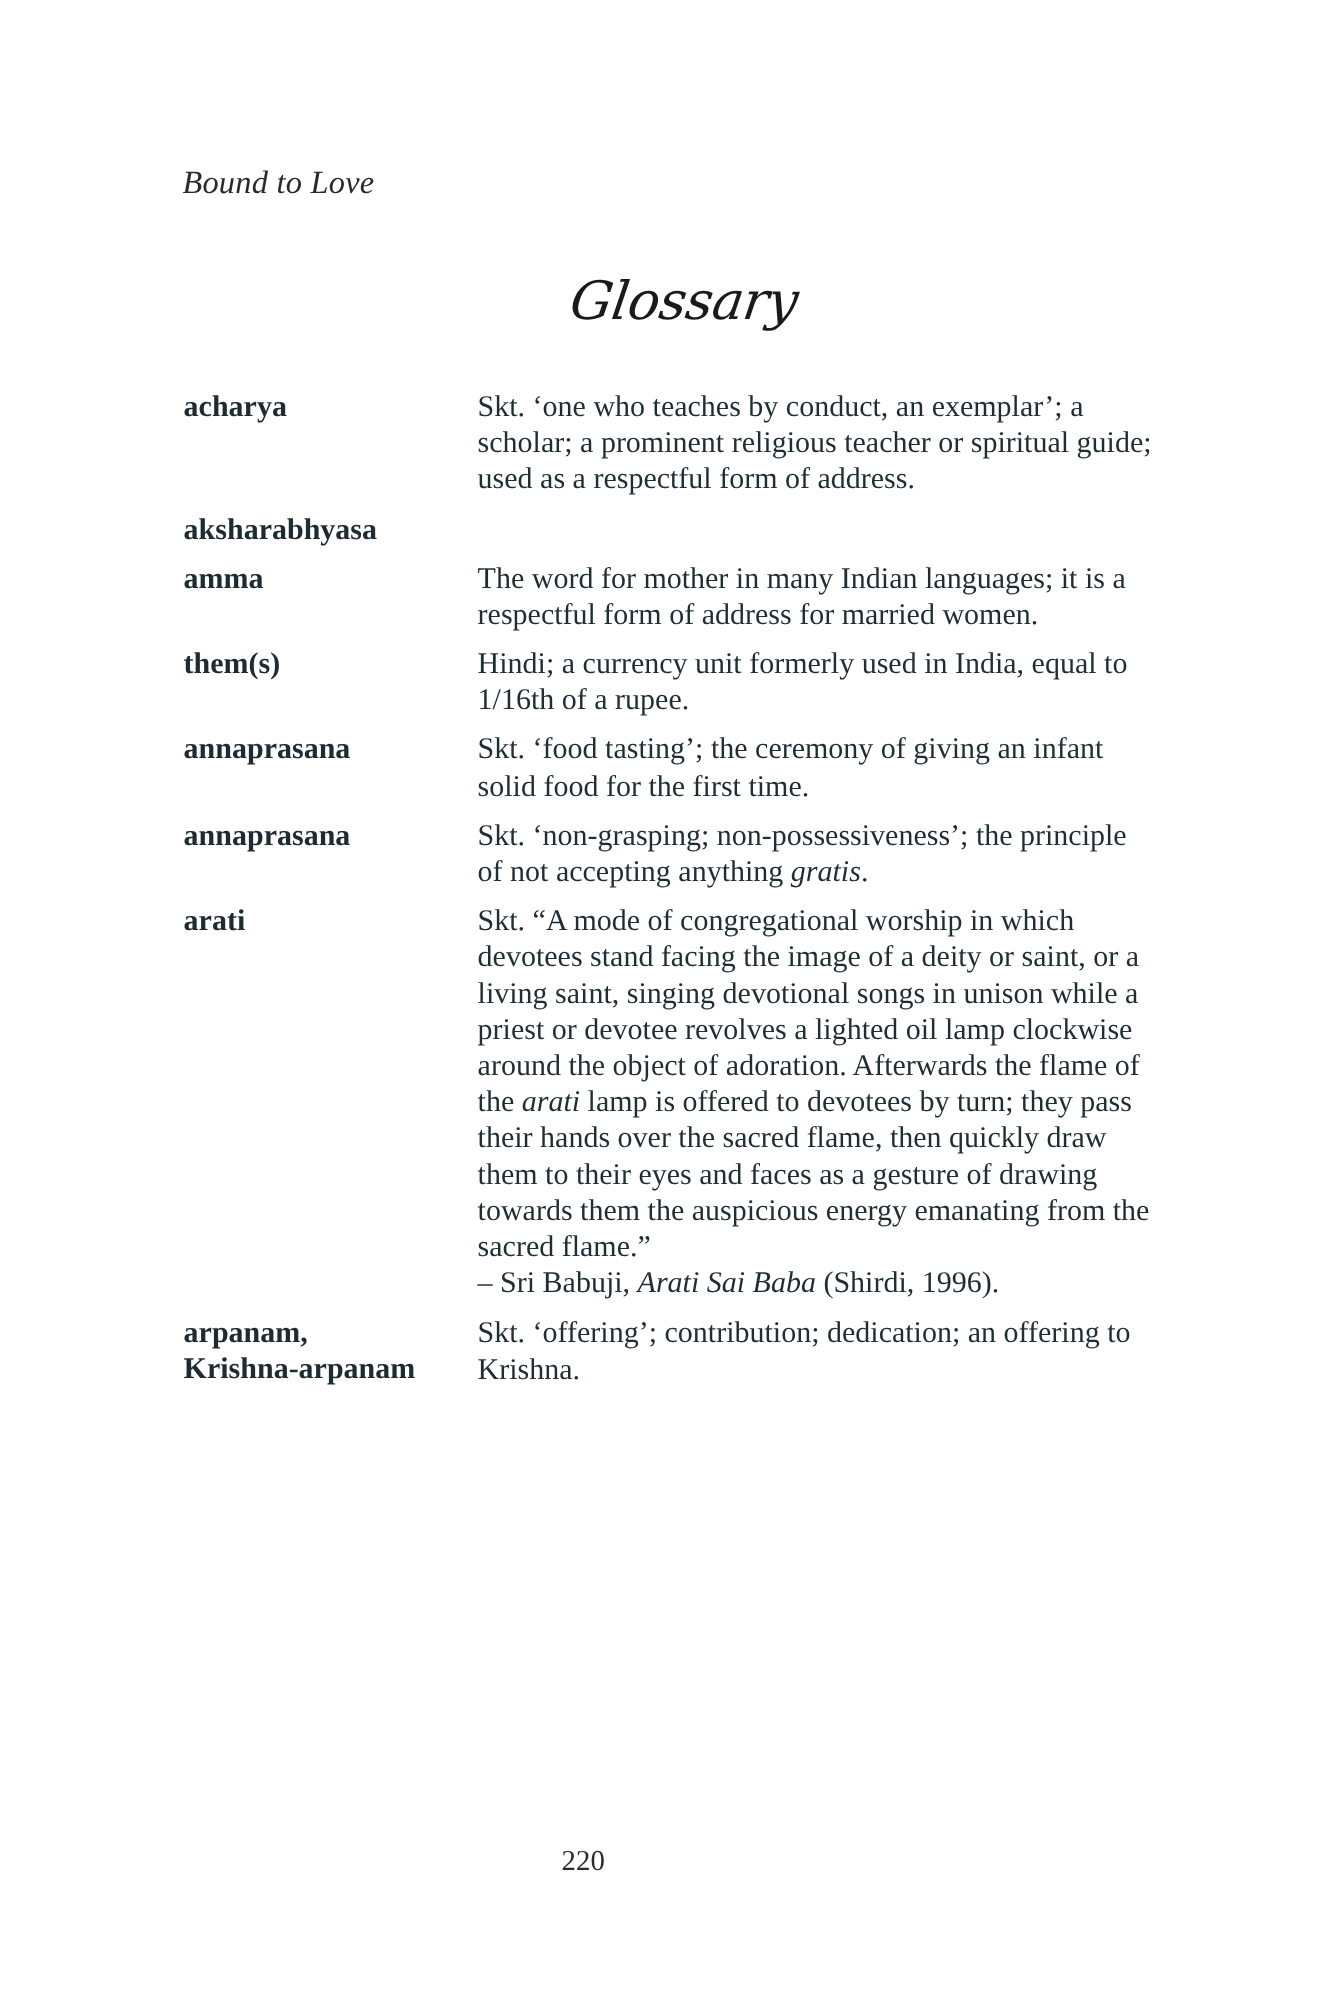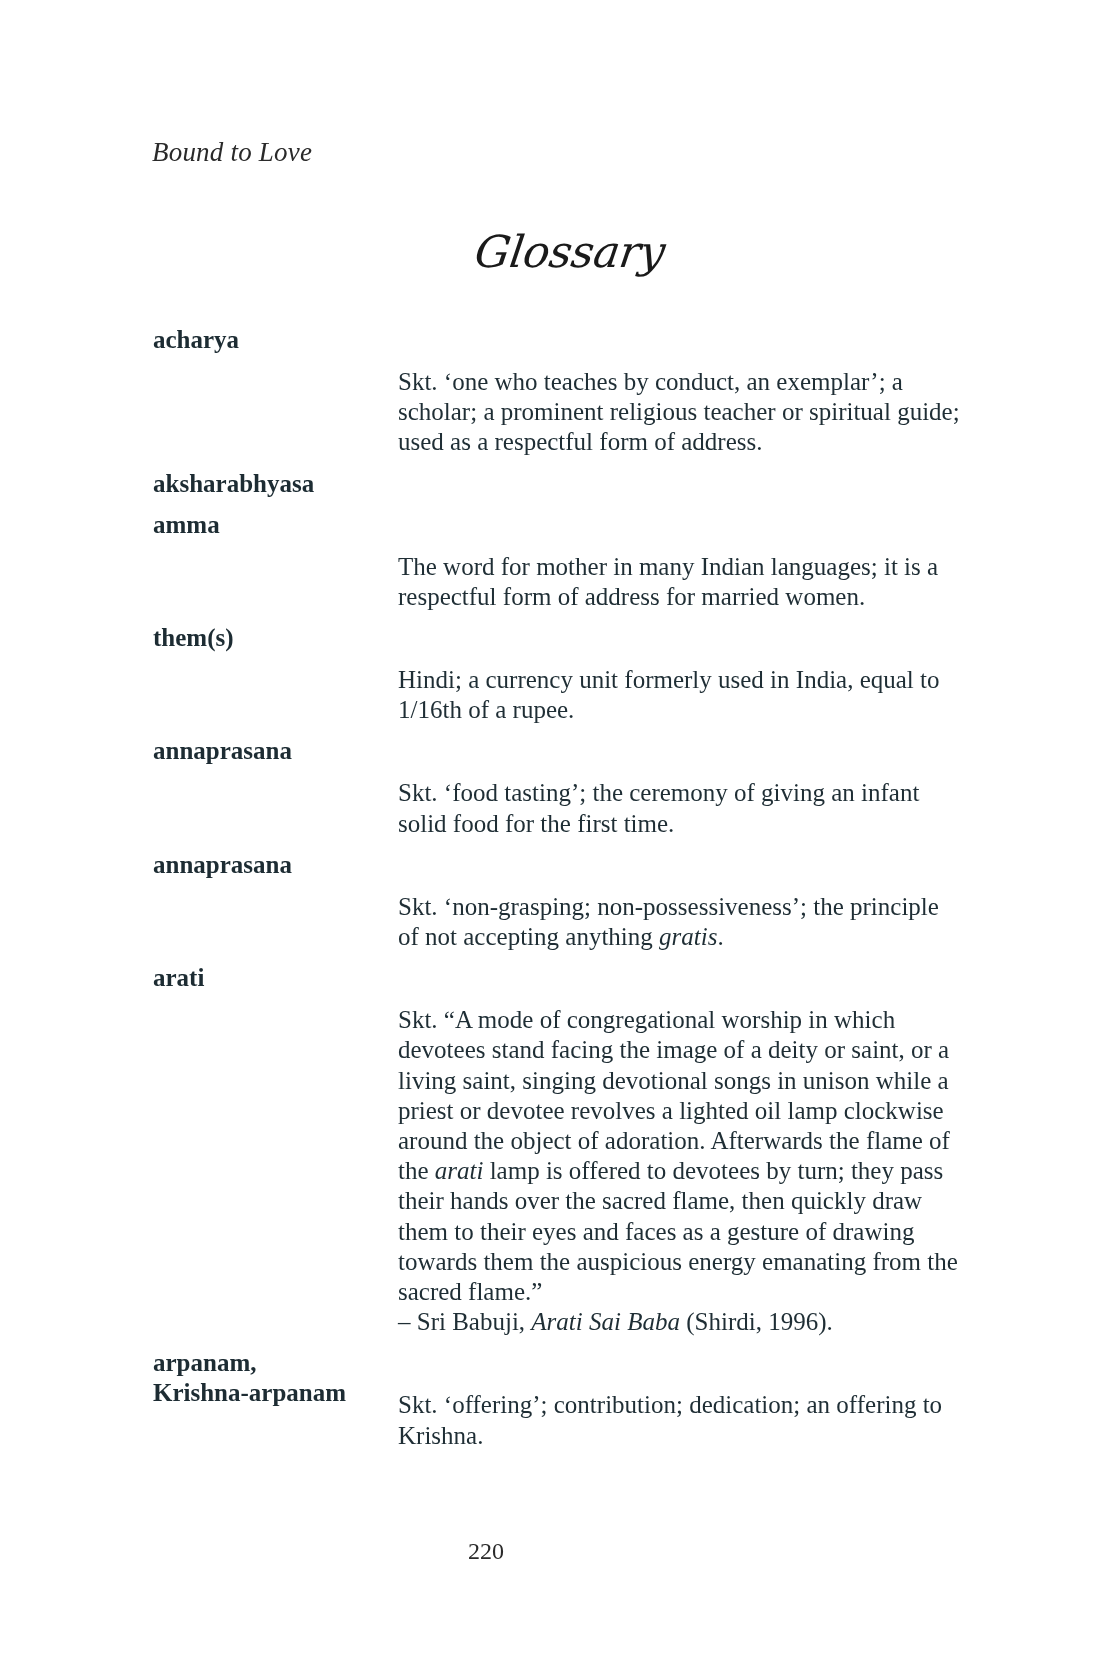--- a/index.html
+++ b/index.html
@@ -58,21 +58,20 @@
       font-size: 25px;
       line-height: 30px;
       color: #1d2c33;
     }
     .term .term-line { display: block; }
     .definition {
       flex: 1 1 auto;
       font-size: 25px;
       line-height: 30.2px;
       color: #1f2e35;
-      margin-top: 42px;
     }
     .definition i { font-style: italic; }
     .page-number {
       position: absolute;
       left: 0;
       width: 972px;
       top: 1538px;
       text-align: center;
       font-size: 24px;
       color: #2a2a2a;

